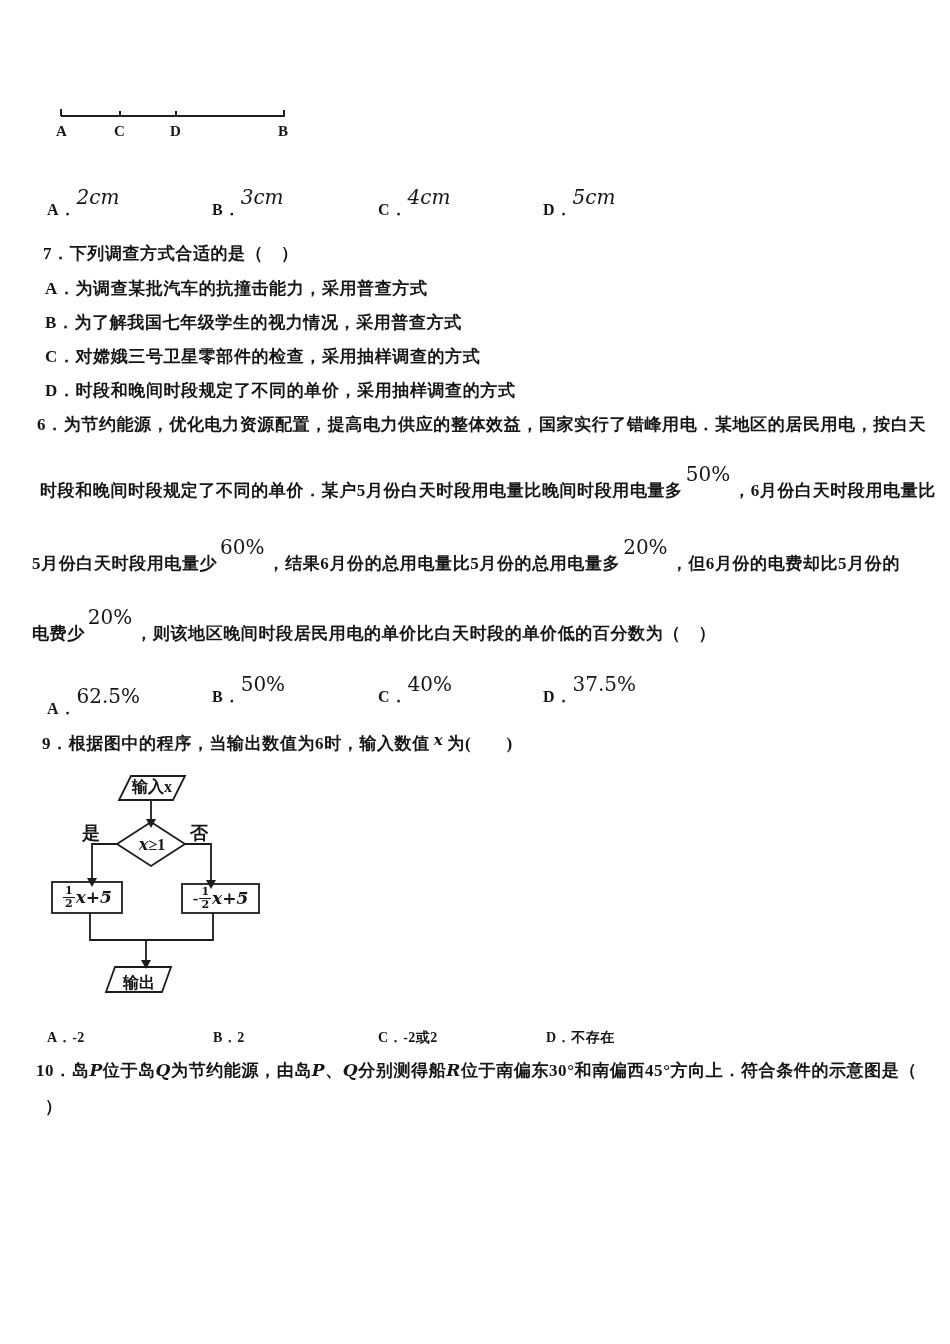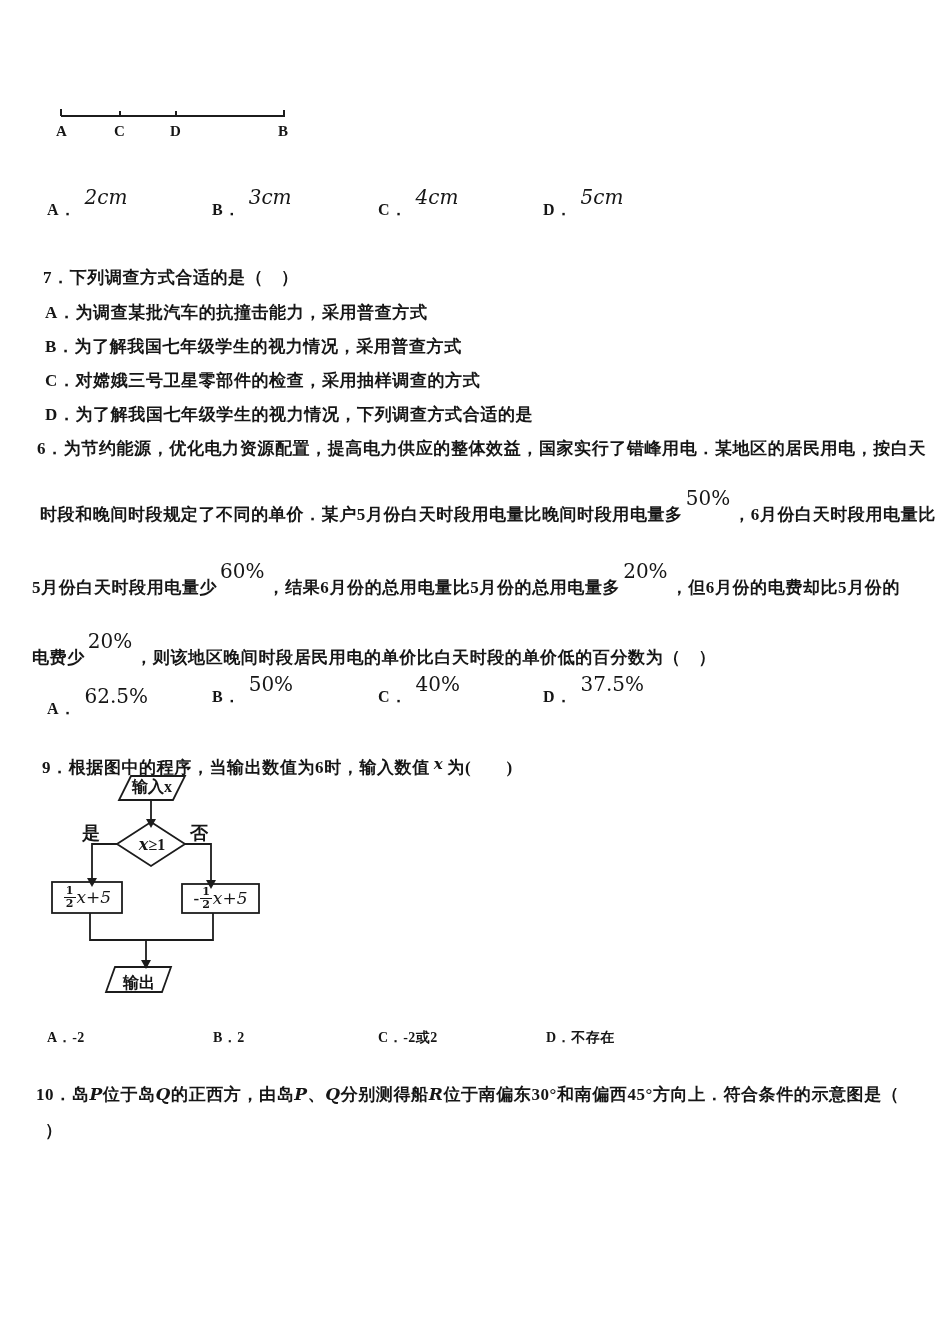--- a/index.html
+++ b/index.html
@@ -3,54 +3,54 @@
 <meta charset="utf-8">
 <style>
   html,body{margin:0;padding:0;}
   body{
     width:950px;height:1344px;position:relative;background:#ffffff;
     font-family:"Liberation Serif","DejaVu Serif",serif;color:#161616;
     overflow:hidden;
   }
   .cn{
     position:absolute;white-space:nowrap;
-    font-weight:600;font-size:17px;letter-spacing:0.6px;line-height:22px;margin-top:24px;
+    font-weight:600;font-size:17px;letter-spacing:0.6px;line-height:22px;
   }
   .it{font-style:italic;font-family:"DejaVu Serif","Liberation Serif",serif;}
   
   .sup{
     display:inline-block;transform:translateY(-15px);
     font-weight:400;font-size:20px;letter-spacing:0;
     font-family:"DejaVu Serif",serif;padding:0 3px;
   }
   
   .opt{position:absolute;white-space:nowrap;}
   .opt .lbl{
     font-weight:700;font-size:16px;letter-spacing:1px;
     position:relative;top:11px;display:inline-block;
   }
   .opt .val{
-    display:inline-block;margin-left:8px;
+    display:inline-block;margin-left:0;
     font-weight:400;font-size:20px;font-family:"DejaVu Serif",serif;
   }
   .opt .val.itv{font-style:italic;}
   .opt-plain{position:absolute;white-space:nowrap;font-weight:700;font-size:14px;letter-spacing:0.5px;}
   
   .fc{
     position:absolute;text-align:center;font-weight:600;font-size:16px;
     white-space:nowrap;line-height:1;
   }
   .fc-box{display:flex;align-items:center;justify-content:center;}
   .frac{
     display:inline-flex;flex-direction:column;align-items:center;
     font-size:11px;line-height:1.05;font-weight:700;vertical-align:middle;
     font-family:"DejaVu Serif",serif;margin-right:1px;
   }
   .frac .nu{border-bottom:1.4px solid #161616;padding:0 2px;}
-  .rest{font-weight:400;font-size:17px;}
+  .rest{font-weight:700;font-size:17px;}
   .sign{font-weight:700;font-size:17px;margin-right:1px;}
   svg text{
     font-family:"Liberation Serif","DejaVu Serif",serif;
     font-weight:700;fill:#161616;
   }
 </style>
 </head>
 <body>
 
 <svg style="position:absolute;left:52px;top:100px;" width="242" height="42" viewBox="0 0 242 42">
@@ -77,21 +77,21 @@
   <span class="lbl">C．</span><span class="val itv">4cm</span>
 </div>
 <div class="opt" style="left:543px;top:185px">
   <span class="lbl">D．</span><span class="val itv">5cm</span>
 </div>
 
 <div class="cn" style="left:43px;top:243px">7．下列调查方式合适的是（　）</div>
 <div class="cn" style="left:45px;top:278px">A．为调查某批汽车的抗撞击能力，采用普查方式</div>
 <div class="cn" style="left:45px;top:312px">B．为了解我国七年级学生的视力情况，采用普查方式</div>
 <div class="cn" style="left:45px;top:346px">C．对嫦娥三号卫星零部件的检查，采用抽样调查的方式</div>
-<div class="cn" style="left:45px;top:380px">D．为了解我国七年级学生的视力情况，下列调查方式合适的是</div>
+<div class="cn" style="left:45px;top:380px">D．时段和晚间时段规定了不同的单价，采用抽样调查的方式</div>
 
 <div class="cn" style="left:37px;top:414px">6．为节约能源，优化电力资源配置，提高电力供应的整体效益，国家实行了错峰用电．某地区的居民用电，按白天</div>
 
 <div class="cn" style="left:40px;top:478px">
   <span>时段和晚间时段规定了不同的单价．某户5月份白天时段用电量比晚间时段用电量多</span><span class="sup">50%</span><span>，6月份白天时段用电量比</span>
 </div>
 
 <div class="cn" style="left:32px;top:551px">
   <span>5月份白天时段用电量少</span><span class="sup">60%</span><span>，结果6月份的总用电量比5月份的总用电量多</span><span class="sup">20%</span><span>，但6月份的电费却比5月份的</span>
 </div>
@@ -157,14 +157,14 @@
     </span>
     <span class="rest it">x+5</span>
 </div>
 <div class="fc" style="left:107px;top:975px;width:64px;">输出</div>
 
 <div class="opt-plain" style="left:47px;top:1029px"><span>A．</span><span>-2</span></div>
 <div class="opt-plain" style="left:213px;top:1029px"><span>B．</span><span>2</span></div>
 <div class="opt-plain" style="left:378px;top:1029px"><span>C．</span><span>-2或2</span></div>
 <div class="opt-plain" style="left:546px;top:1029px"><span>D．</span><span>不存在</span></div>
 
-<div class="cn" style="left:36px;top:1059px"><span>10．岛</span><span class="it">P</span><span>位于岛</span><span class="it">Q</span><span>的正西方，由岛</span><span class="it">P</span><span>、</span><span class="it">Q</span><span>分别测得船</span><span class="it">R</span><span>位于南偏东30°和南偏西45°方向上．符合条件的示意图是（</span></div>
+<div class="cn" style="left:36px;top:1059px"><span>10．岛</span><span class="it">P</span><span>位于岛</span><span class="it">Q</span><span>为节约能源，由岛</span><span class="it">P</span><span>、</span><span class="it">Q</span><span>分别测得船</span><span class="it">R</span><span>位于南偏东30°和南偏西45°方向上．符合条件的示意图是（</span></div>
 <div class="cn" style="left:45px;top:1096px">）</div>
 
 </body></html>

